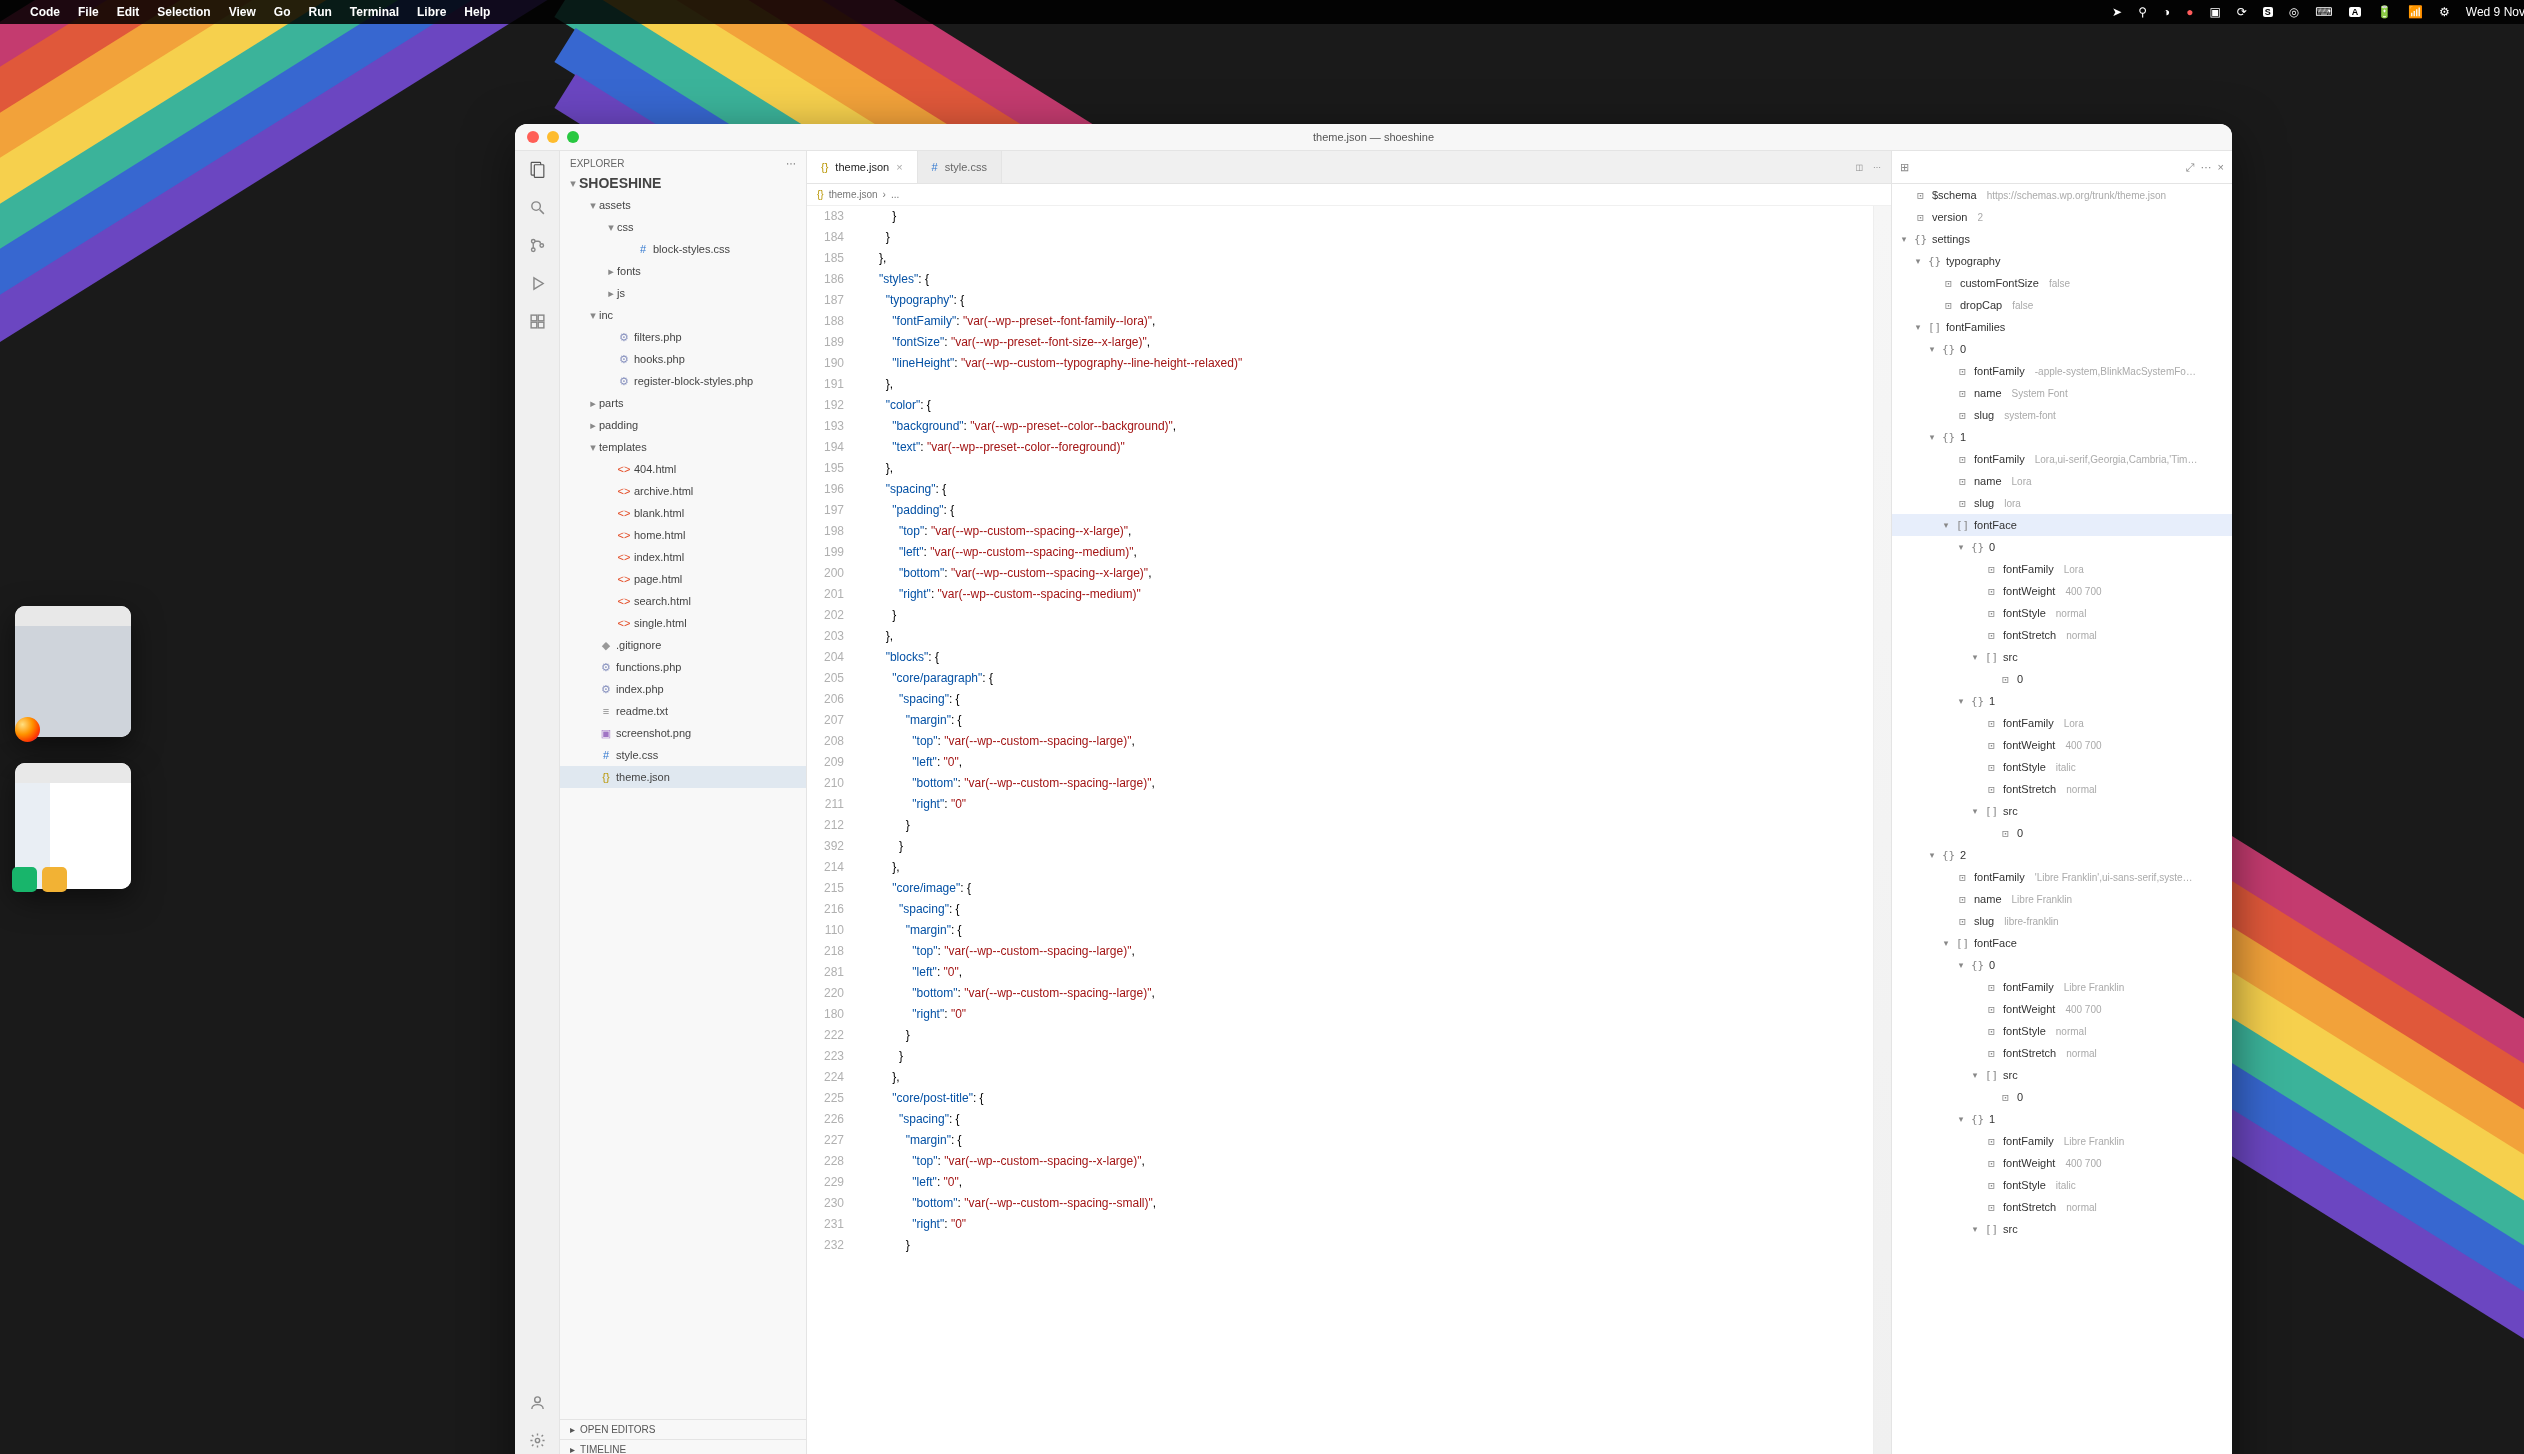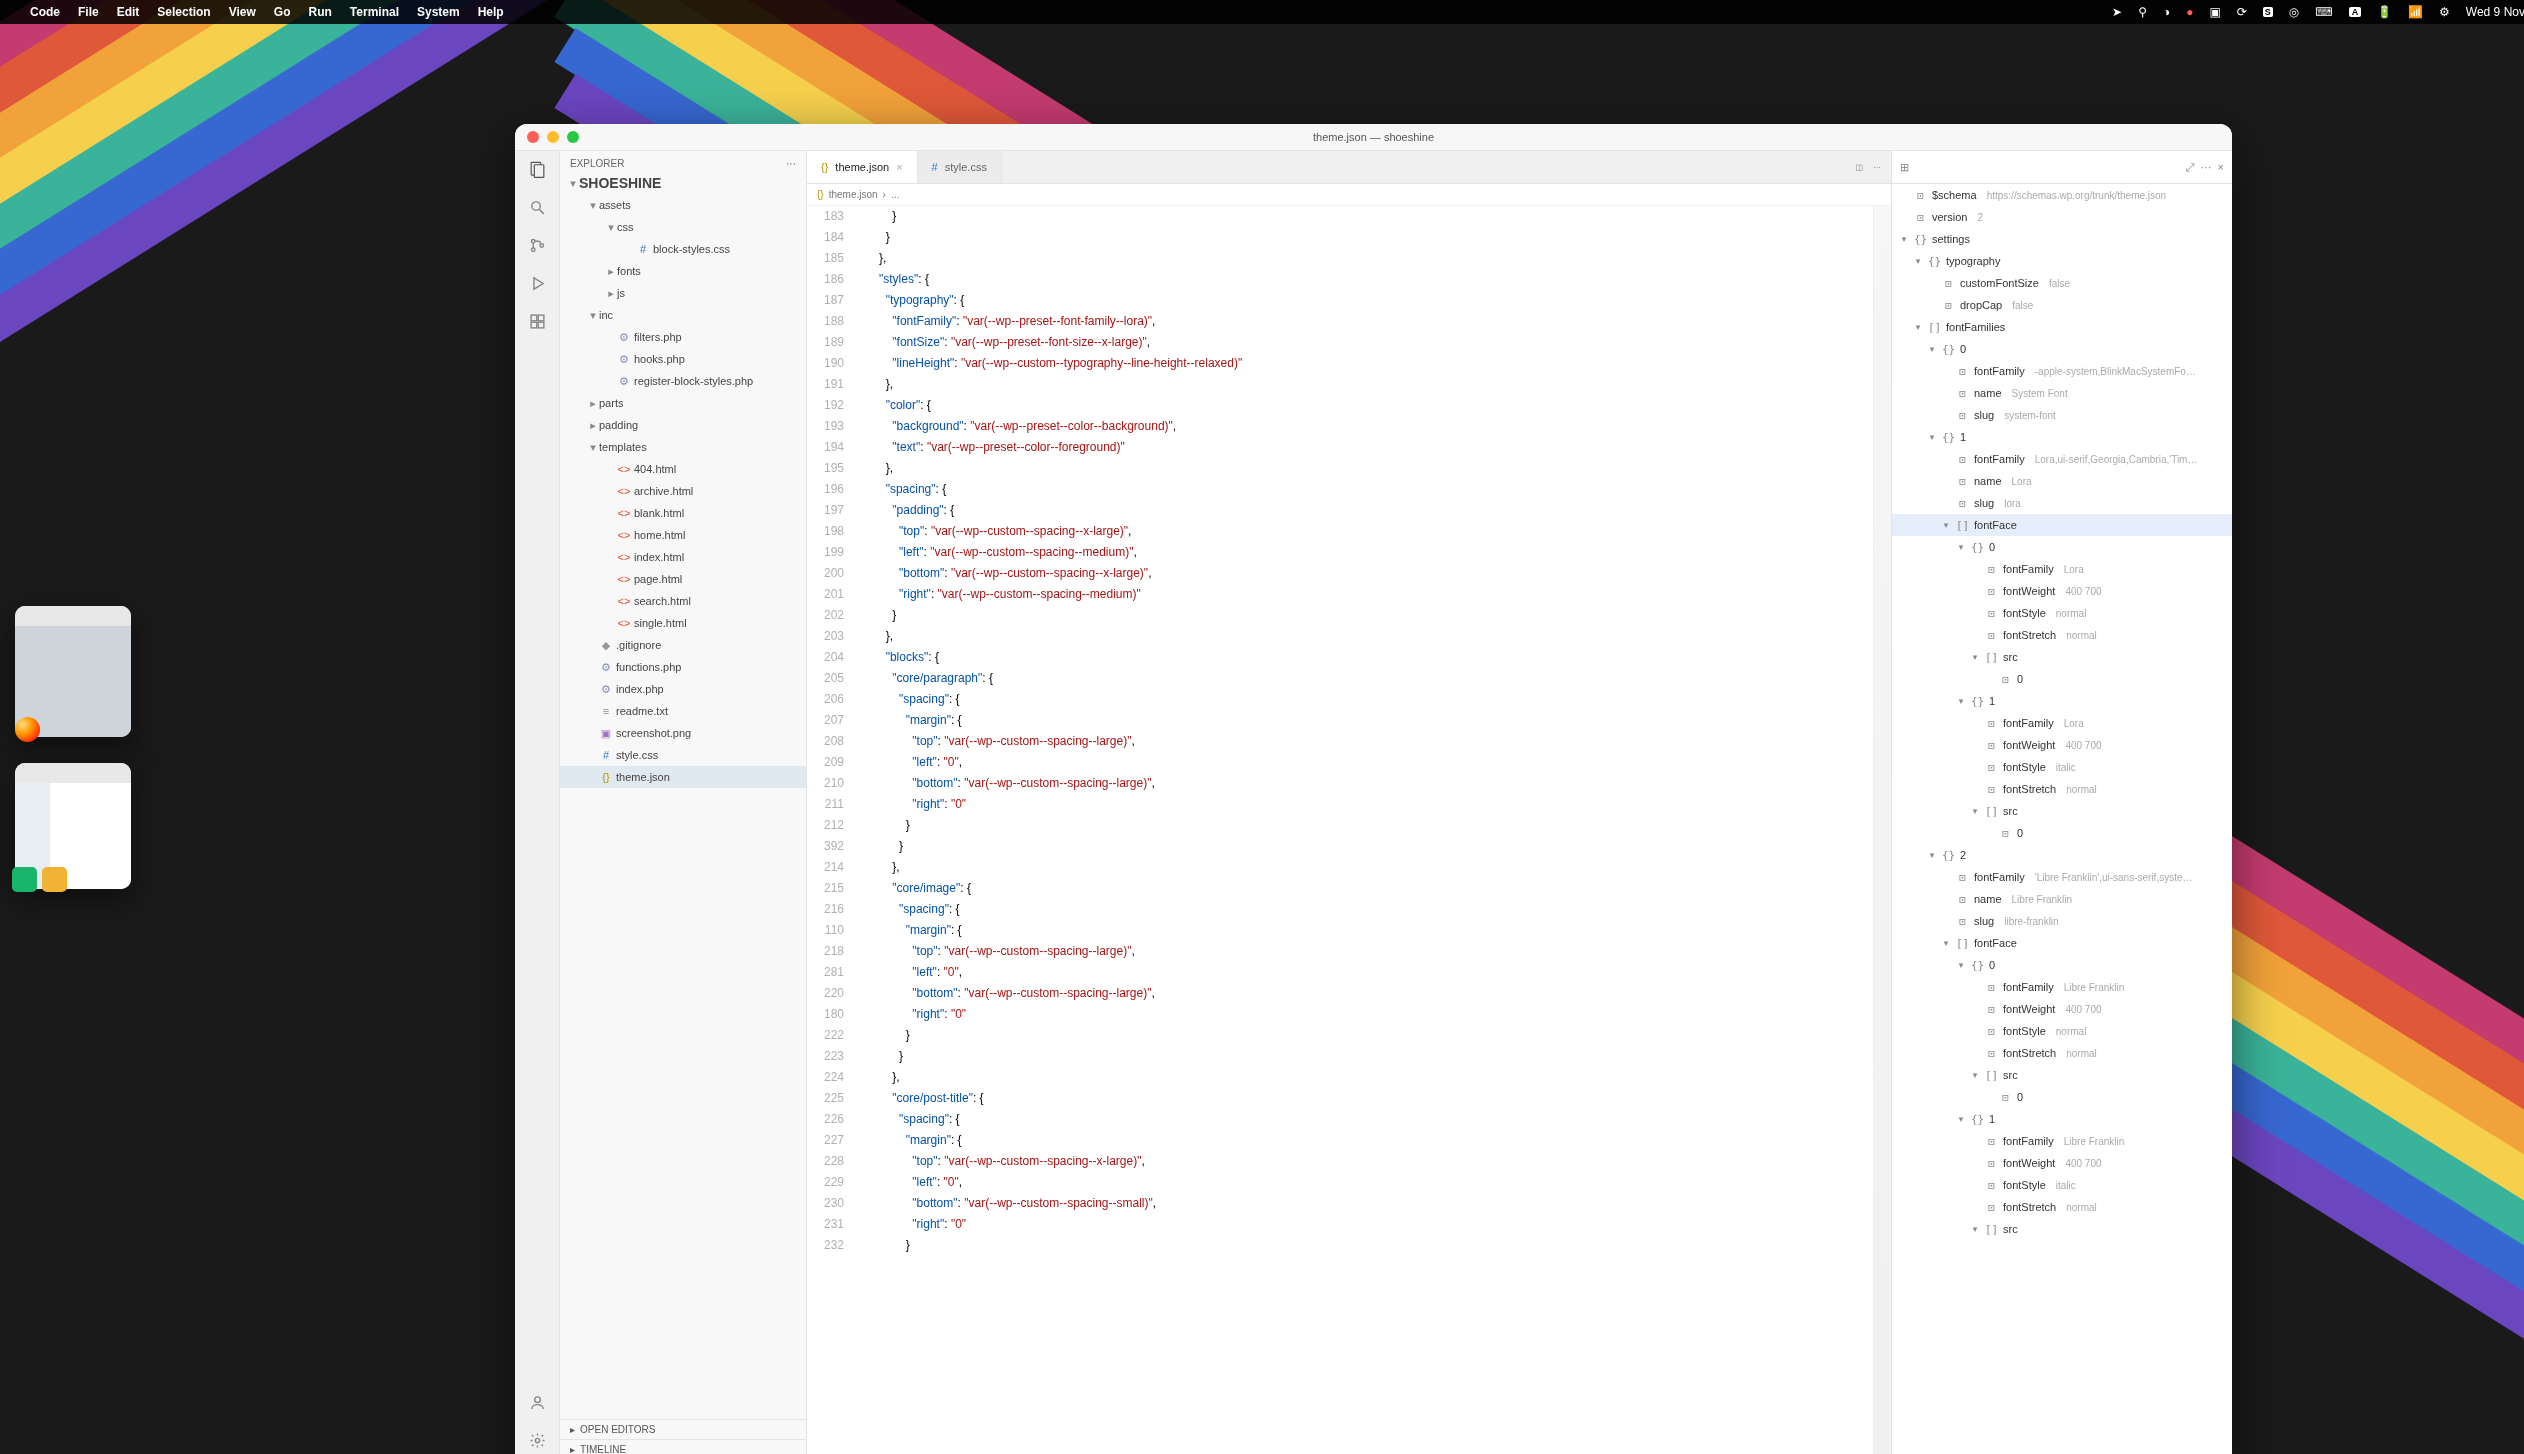--- a/index.html
+++ b/index.html
@@ -118,21 +118,21 @@
   <div class="menubar-left">
     <span class="apple"></span>
     <span style="font-weight:600">Code</span>
     <span>File</span>
     <span>Edit</span>
     <span>Selection</span>
     <span>View</span>
     <span>Go</span>
     <span>Run</span>
     <span>Terminal</span>
-    <span>System</span>
+    <span>Libre</span>
     <span>Help</span>
   </div>
   <div class="menubar-right">
     <span class="icon">➤</span>
     <span class="icon">⚲</span>
     <span class="icon">◑</span>
     <span class="icon" style="color:#ff5c5c">●</span>
     <span class="icon">▣</span>
     <span class="icon">⟳</span>
     <span class="icon" style="background:#fff;color:#000;border-radius:2px;padding:0 2px;font-weight:700;font-size:9px">S</span>

